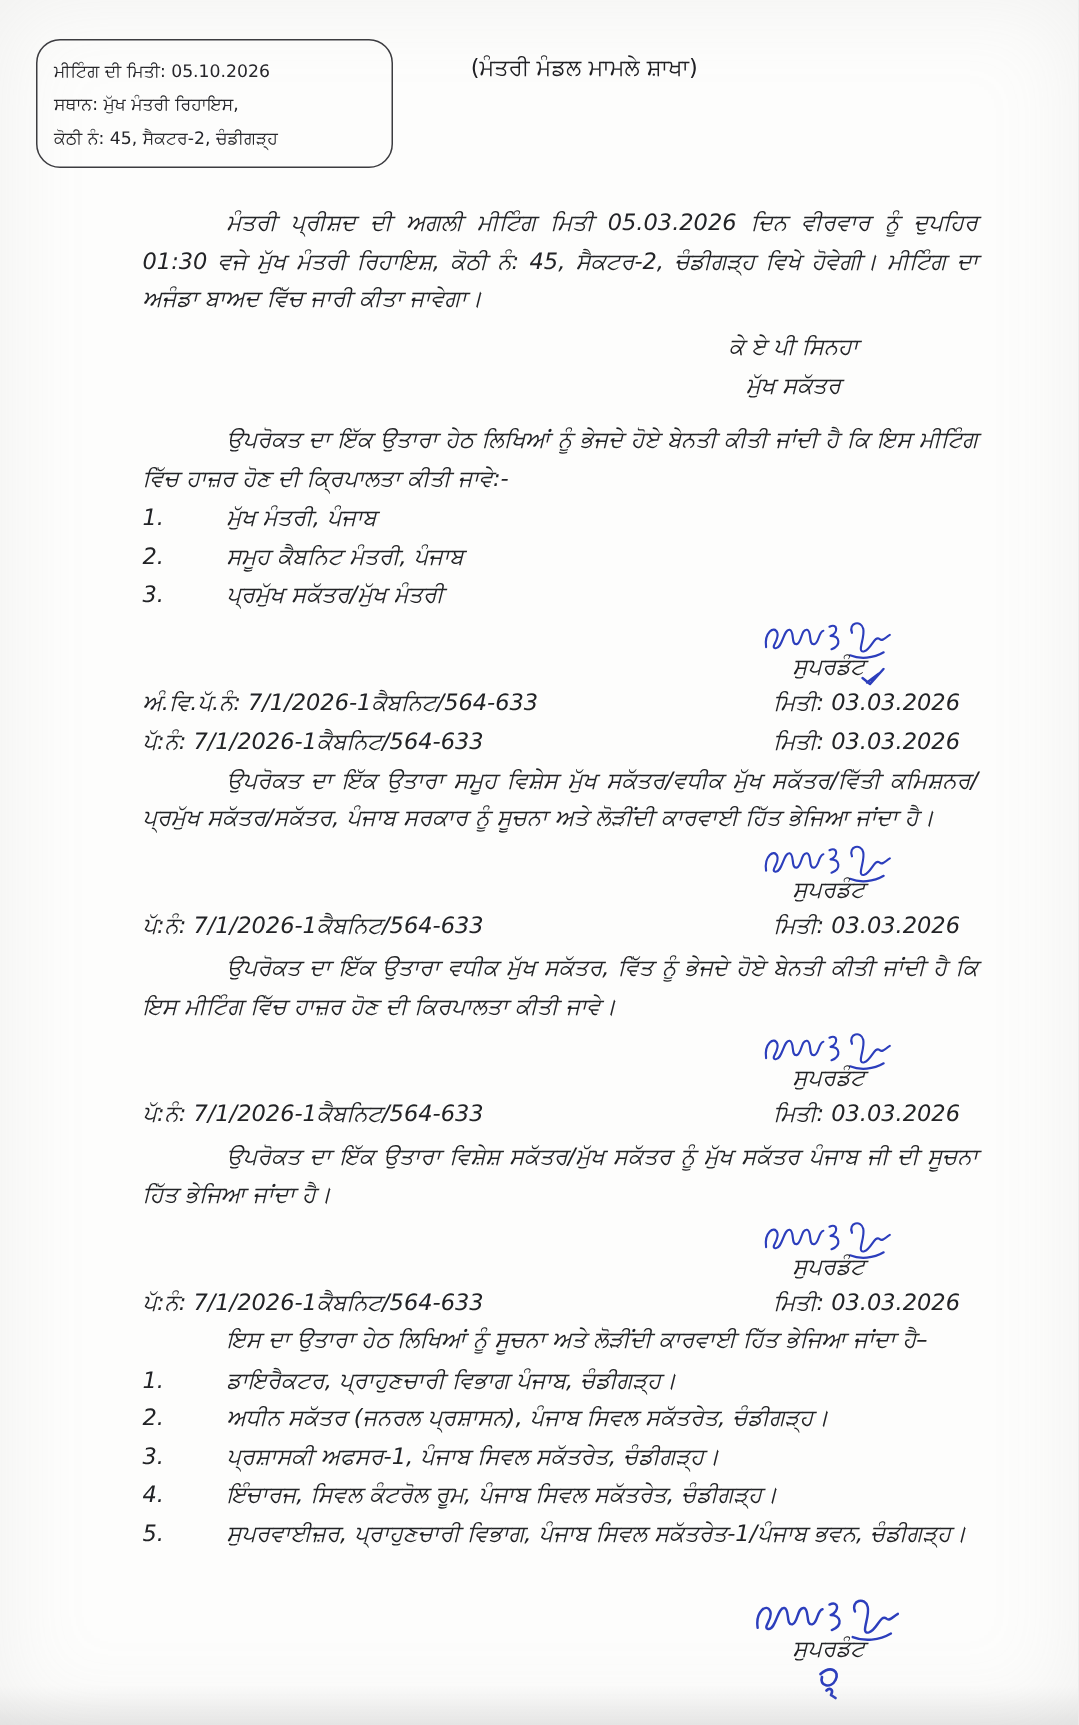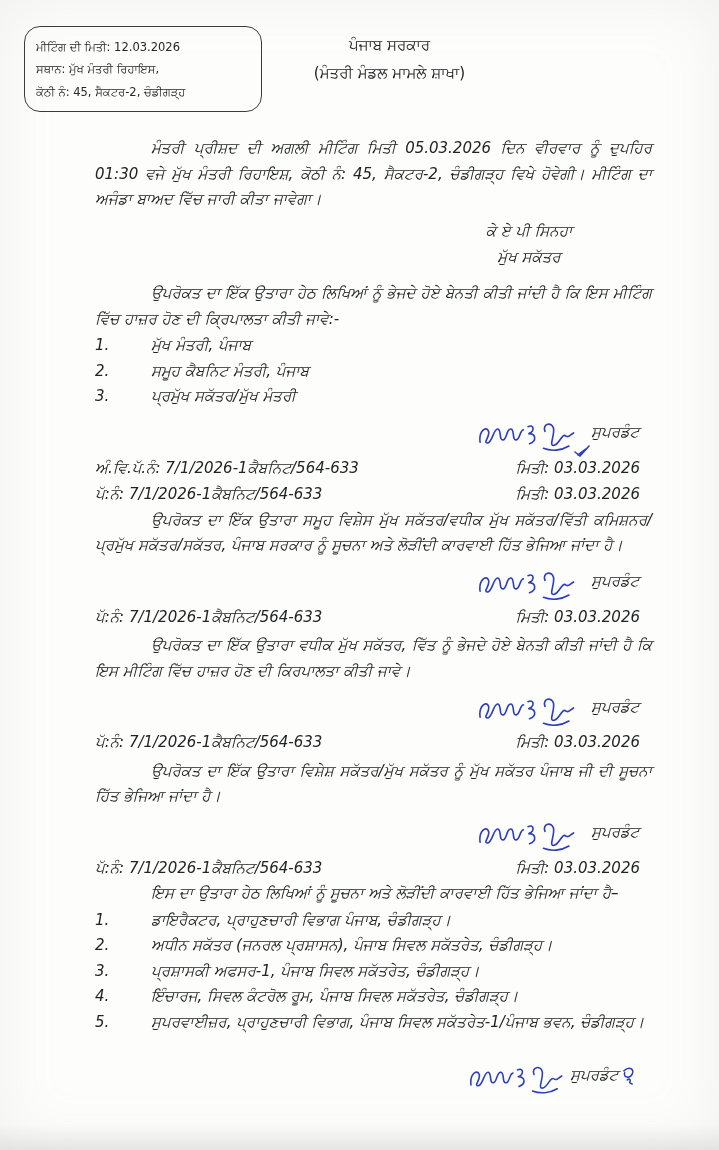--- a/index.html
+++ b/index.html
@@ -40,21 +40,21 @@
   .signer{
     width:190px;margin:5px 28px 4px auto;
     text-align:center;line-height:1.75;
   }
   .olist{margin:1px 0 0 0;}
   .olist-row{display:flex;}
   .olist-num{width:56px;flex:0 0 56px;}
   .olist-text{flex:1;}
   .sigblock{
     width:175px;margin:1px 12px 0 auto;
-    display:flex;flex-direction:row;align-items:center;
+    display:flex;flex-direction:column;align-items:center;
     height:44px;position:relative;
   }
   .sig-svg{width:126px;height:34px;margin-bottom:-7px;}
   .sig-label{line-height:1.4;}
   .refline{
     display:flex;justify-content:space-between;align-items:baseline;
     margin:1px 12px 0 0;white-space:nowrap;
   }
   .ref-date-wrap{position:relative;display:inline-block;}
   .blue-tick{position:absolute;top:-11px;left:58px;width:18px;height:12px;}
@@ -72,27 +72,26 @@
       <path d="M70 10 C78 6 79 16 71 19 C80 19 82 28 72 32"></path>
       <path d="M92 16 C88 6 101 3 103 12 C105 21 96 36 104 34 C111 32 114 18 119 22 C122 25 125 20 129 18"></path>
       <path d="M90 38 C100 42 113 41 123 35"></path>
     </g>
   </defs>
 </svg>
 
 <div class="page">
 
   <div class="meeting-box">
-    <div>ਮੀਟਿੰਗ ਦੀ ਮਿਤੀ: 12.03.2026</div>
+    <div>ਮੀਟਿੰਗ ਦੀ ਮਿਤੀ: 05.10.2026</div>
     <div>ਸਥਾਨ: ਮੁੱਖ ਮੰਤਰੀ ਰਿਹਾਇਸ,</div>
     <div>ਕੋਠੀ ਨੰ: 45, ਸੈਕਟਰ-2, ਚੰਡੀਗੜ੍ਹ</div>
   </div>
 
   <div class="letterhead">
-    <div>ਪੰਜਾਬ ਸਰਕਾਰ</div>
     <div>(ਮੰਤਰੀ ਮੰਡਲ ਮਾਮਲੇ ਸ਼ਾਖਾ)</div>
   </div>
 
   <div class="content">
 
     <p class="para">ਮੰਤਰੀ ਪ੍ਰੀਸ਼ਦ ਦੀ ਅਗਲੀ ਮੀਟਿੰਗ ਮਿਤੀ 05.03.2026 ਦਿਨ ਵੀਰਵਾਰ ਨੂੰ ਦੁਪਹਿਰ 01:30 ਵਜੇ ਮੁੱਖ ਮੰਤਰੀ ਰਿਹਾਇਸ਼, ਕੋਠੀ ਨੰ: 45, ਸੈਕਟਰ-2, ਚੰਡੀਗੜ੍ਹ ਵਿਖੇ ਹੋਵੇਗੀ। ਮੀਟਿੰਗ ਦਾ ਅਜੰਡਾ ਬਾਅਦ ਵਿੱਚ ਜਾਰੀ ਕੀਤਾ ਜਾਵੇਗਾ।</p>
 
     <div class="signer">
       <div>ਕੇ ਏ ਪੀ ਸਿਨਹਾ</div>
       <div>ਮੁੱਖ ਸਕੱਤਰ</div>

